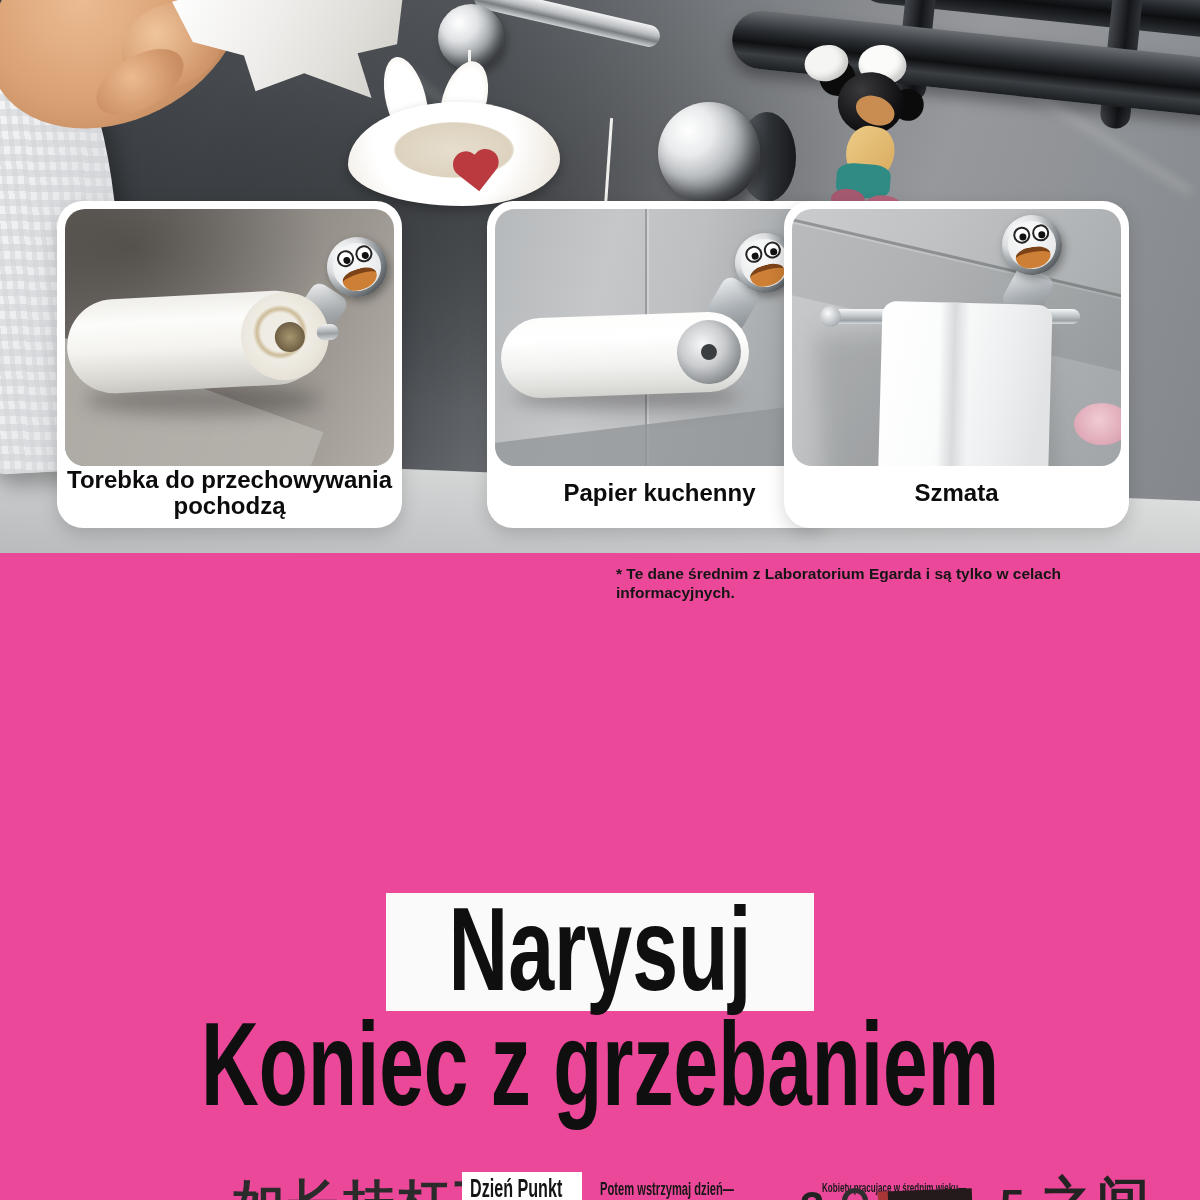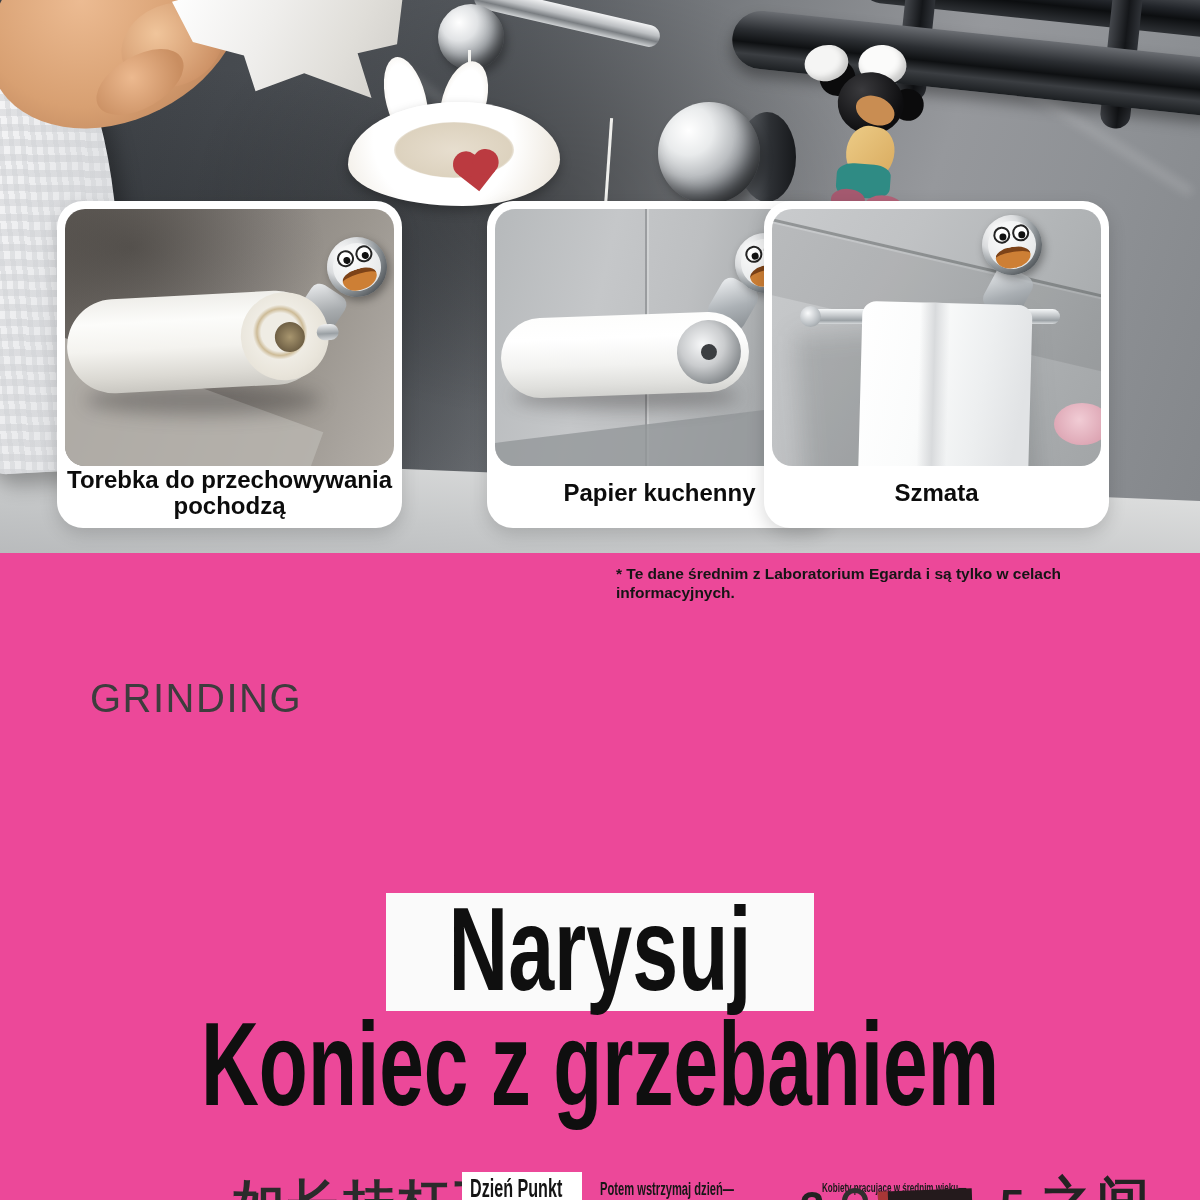--- a/index.html
+++ b/index.html
@@ -86,21 +86,21 @@
   .m-snout{left:56px;top:52px;width:40px;height:28px;border-radius:50%;background:#c98d52;transform:rotate(18deg);}
   .m-body{left:50px;top:82px;width:48px;height:52px;border-radius:45%/55%;transform:rotate(8deg);
     background:linear-gradient(120deg,#eccb86,#d9ab5f);}
   .m-shorts{left:42px;top:120px;width:54px;height:34px;border-radius:32%;background:#2f8b84;}
   .m-shoe1{left:38px;top:146px;width:34px;height:22px;border-radius:50%;background:#a55a70;}
   .m-shoe2{left:72px;top:150px;width:38px;height:22px;border-radius:50%;background:#b26379;}
 
   
   .card{position:absolute;top:201px;width:345px;height:327px;background:#ffffff;border-radius:26px;
     box-shadow:0 6px 18px rgba(0,0,0,.16);overflow:hidden;}
-  .card1{left:57px;} .card2{left:448px;margin-left:39px;} .card3{left:764px;}
+  .card1{left:57px;} .card2{left:448px;margin-left:39px;} .card3{left:784px;}
   .card-photo{position:absolute;left:8px;top:8px;right:8px;bottom:62px;border-radius:20px;overflow:hidden;}
   .photo1{background:
       radial-gradient(ellipse 300px 200px at 20% 15%, rgba(20,18,16,.35), transparent 65%),
       linear-gradient(112deg,#6a6560 0%,#7b7671 26%,#8d8883 50%,#9b968f 70%,#aaa59f 88%,#b3aea7 100%);}
   .photo1 .floor1{position:absolute;left:-60px;bottom:-70px;width:300px;height:160px;transform:rotate(20deg);
     background:#b8b5af;opacity:.85;}
   .photo2{background:linear-gradient(103deg,#b6b9bb 0%,#c5c7c9 32%,#bdbfc1 55%,#abaeb0 76%,#9da0a3 100%);}
   .photo2 .seam{position:absolute;left:150px;top:0;width:2px;height:100%;background:rgba(55,58,60,.28);box-shadow:2px 0 0 rgba(255,255,255,.25);}
   .photo2 .band2{position:absolute;left:-30px;bottom:-64px;width:440px;height:110px;transform:rotate(-7deg);
     background:#93979a;opacity:.8;}
@@ -321,21 +321,20 @@
     </div>
     <div class="card-caption">
       <div>Szmata</div>
       <div></div>
     </div>
   </div>
 
   <div class="disclaimer">* Te dane średnim z Laboratorium Egarda i są tylko w celach informacyjnych.</div>
 
   <div class="round-label">
-    <div>GRINDING</div>
   </div>
 
   <div class="faintbox"></div>
   <div class="headline1">Narysuj</div>
   <div class="headline2">Koniec z grzebaniem</div>
 
   <div class="cn-left">如长挂杆不</div>
   <div class="patch"></div>
   <div class="tag1">Dzień Punkt</div>
   <div class="tag2">Potem wstrzymaj dzień—</div>

